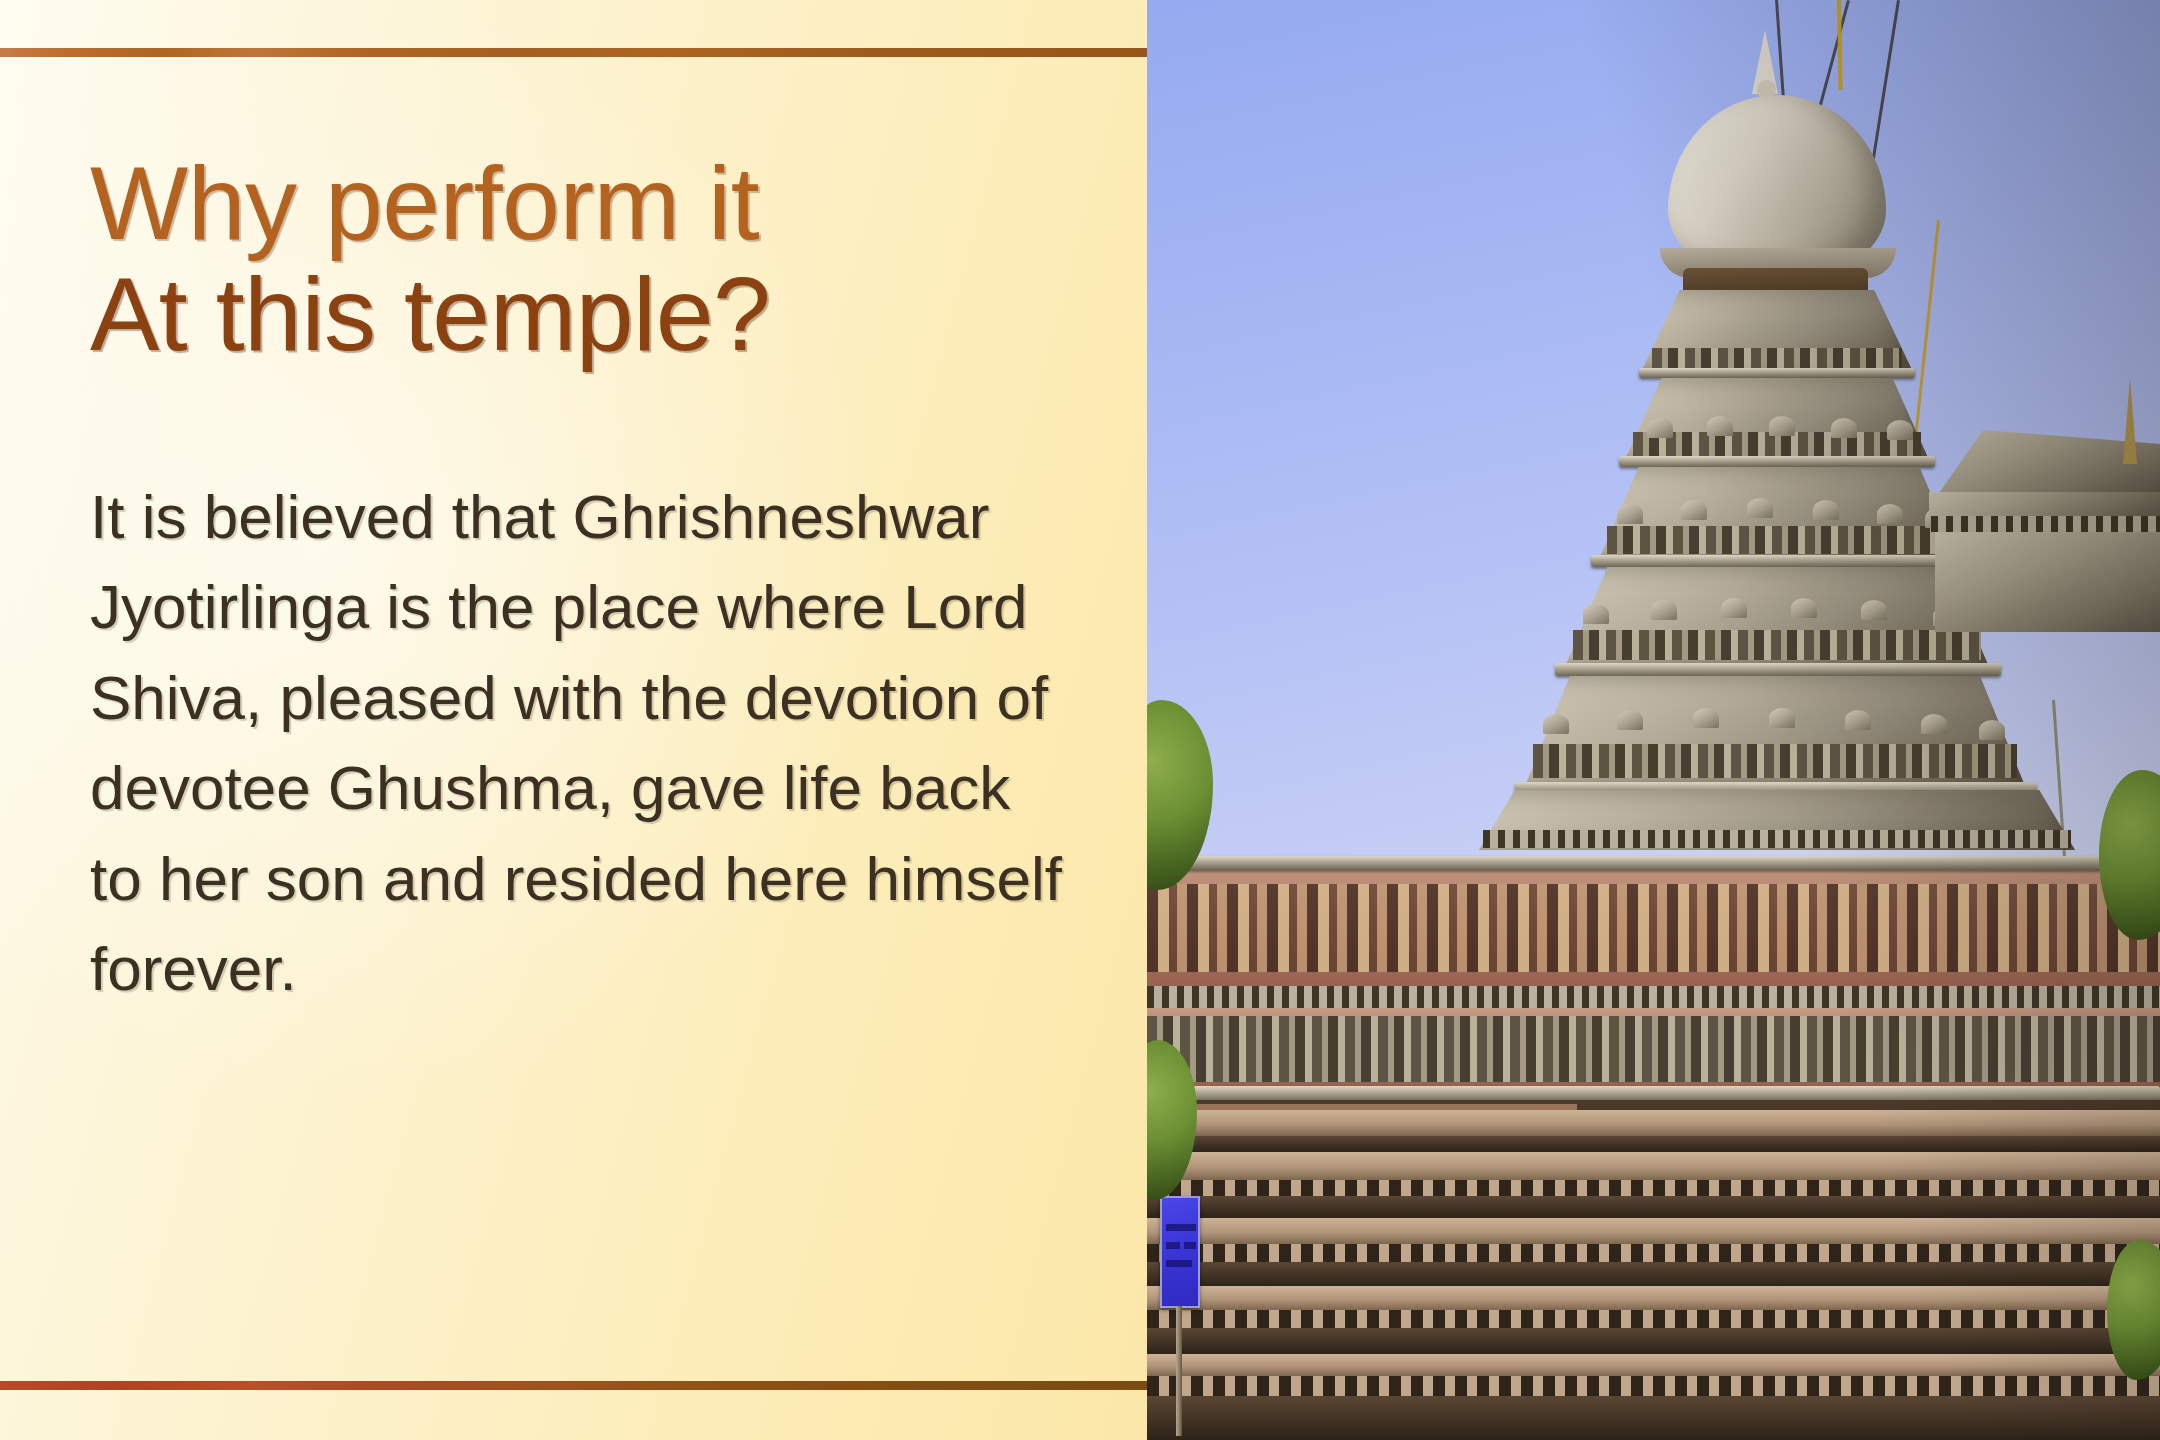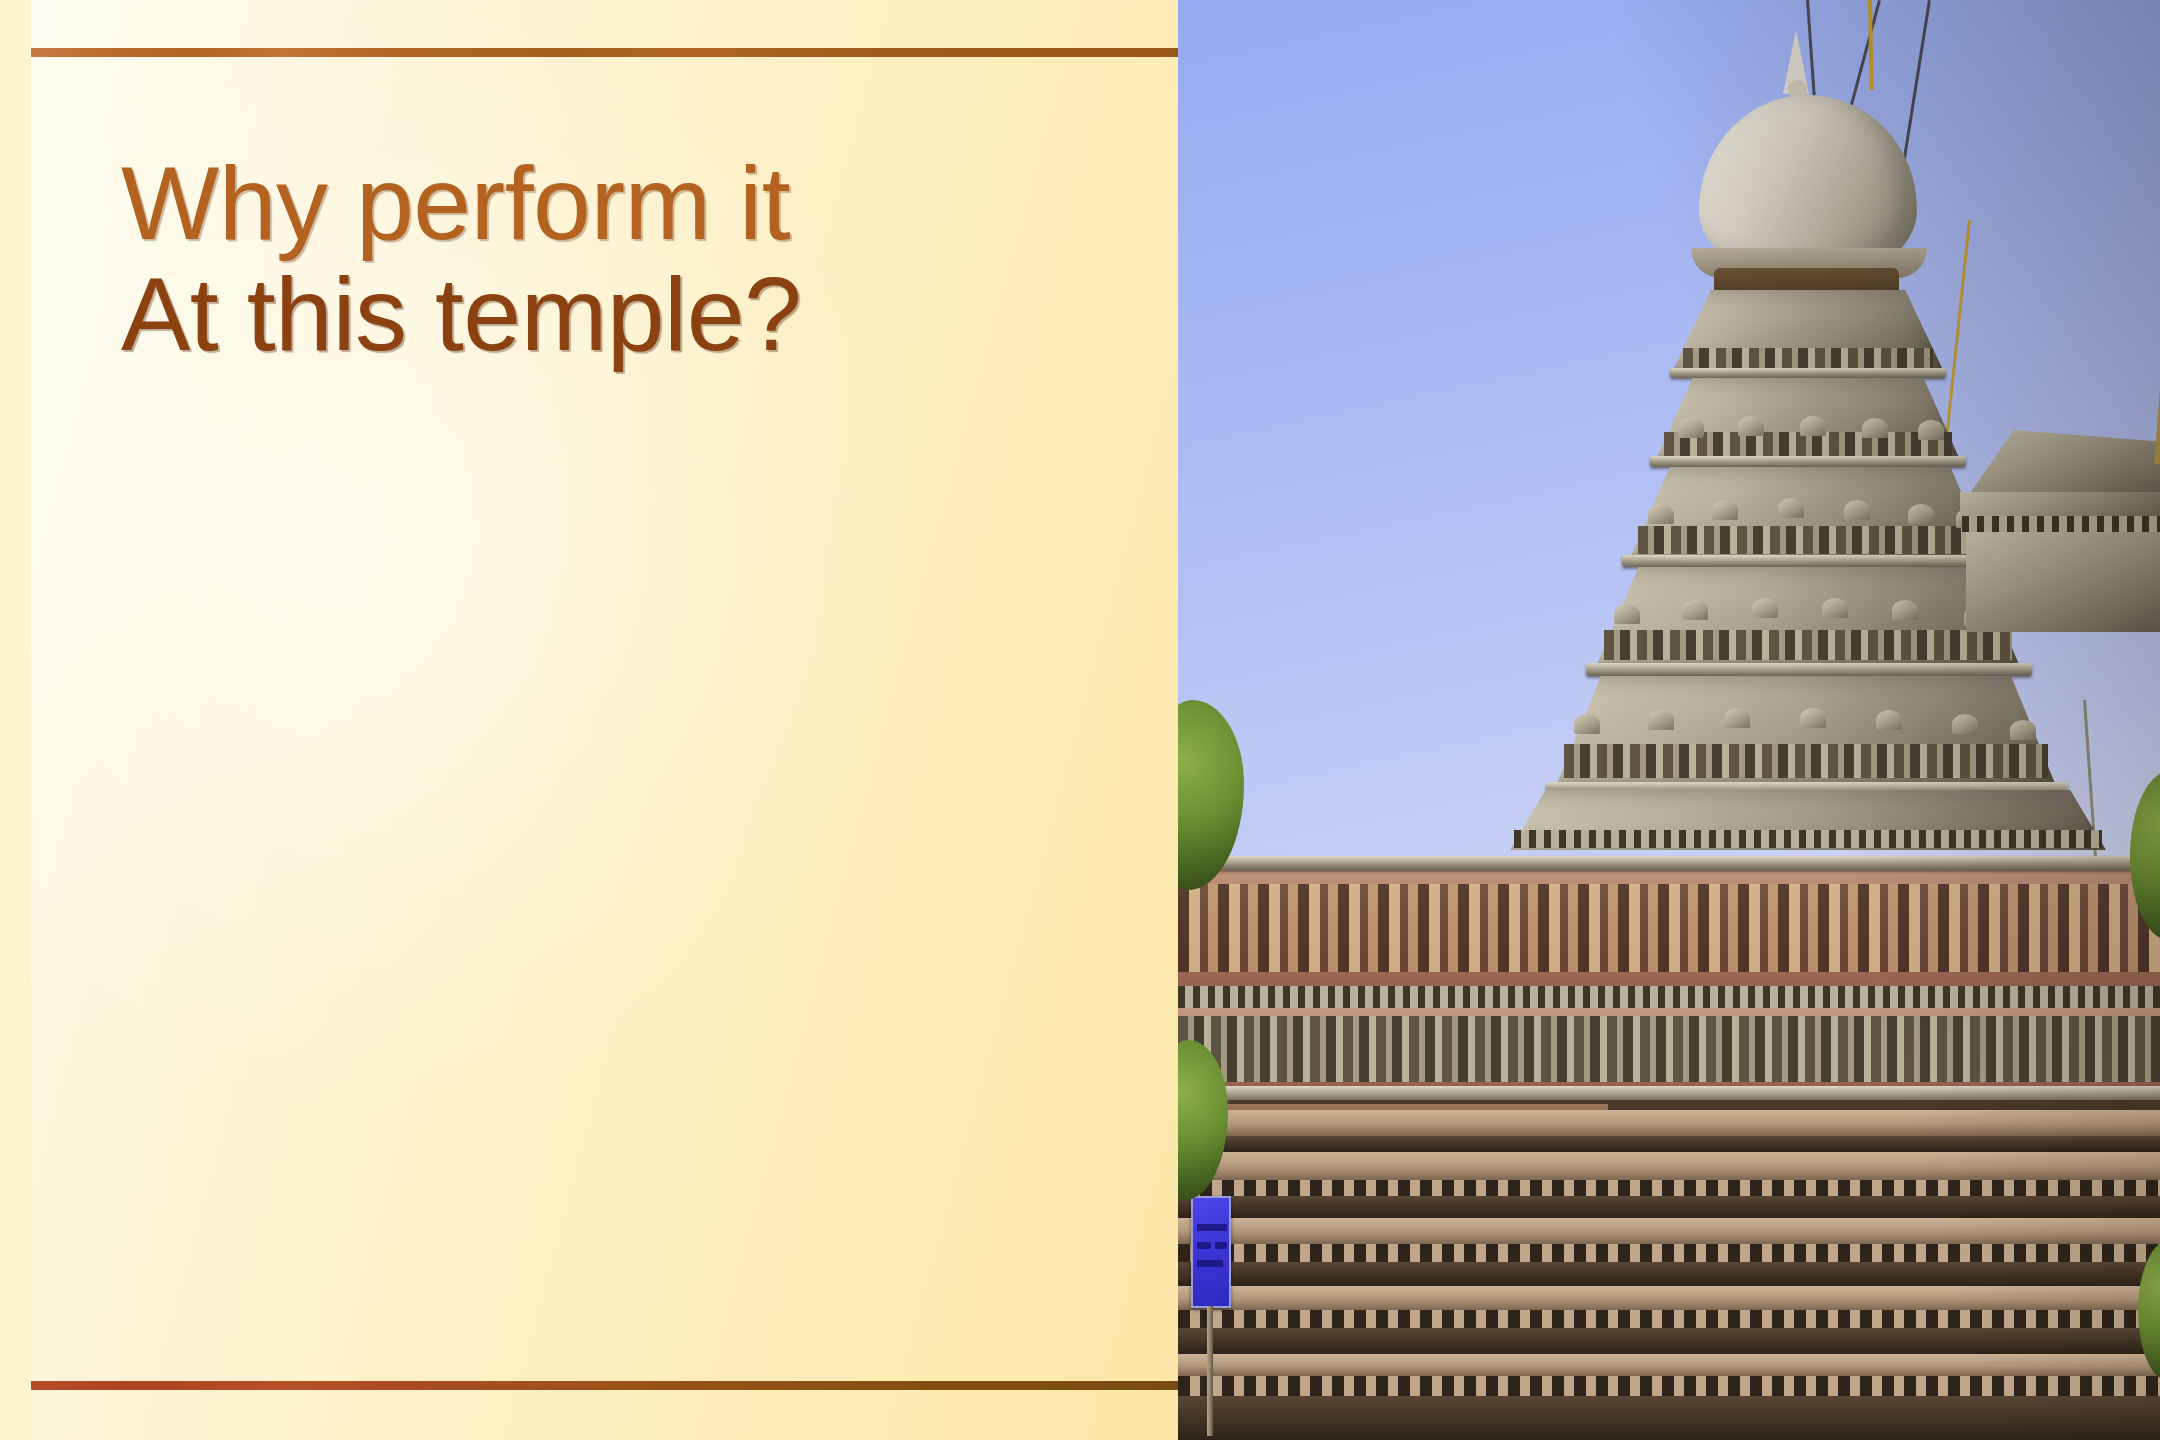--- a/index.html
+++ b/index.html
@@ -20,21 +20,20 @@
     width:1147px; height:1440px;
     background:
       linear-gradient(105deg,
         #fffdf2 0%,
         #fdf6dc 22%,
         #fdf0c6 52%,
         #fcebb4 78%,
         #fbe7a8 100%);
     overflow:hidden;
     flex:0 0 1147px;
-    margin-left:31px;
   }
   .panel-sheen {
     position:absolute; inset:0;
     background:
       radial-gradient(ellipse 70% 55% at 28% 38%,
         rgba(255,255,255,0.55) 0%,
         rgba(255,255,255,0.18) 45%,
         rgba(255,255,255,0) 72%);
     pointer-events:none;
   }
@@ -289,20 +288,21 @@
 
     <div class="rule rule-top"></div>
     <div class="rule rule-bottom"></div>
 
     <div class="content">
       <div class="heading">
         <div class="heading-line1">Why perform it</div>
         <div class="heading-line2">At this temple?</div>
       </div>
 
+      <div class="body-text">It is believed that Ghrishneshwar Jyotirlinga is the place where Lord Shiva, pleased with the devotion of devotee Ghushma, gave life back to her son and resided here himself forever.</div>
     </div>
   </div>
 
   <div class="photo">
     <div class="photo-inner">
 
       <div class="sky"></div>
 
       <div class="wire w1"></div>
       <div class="wire w2"></div>

